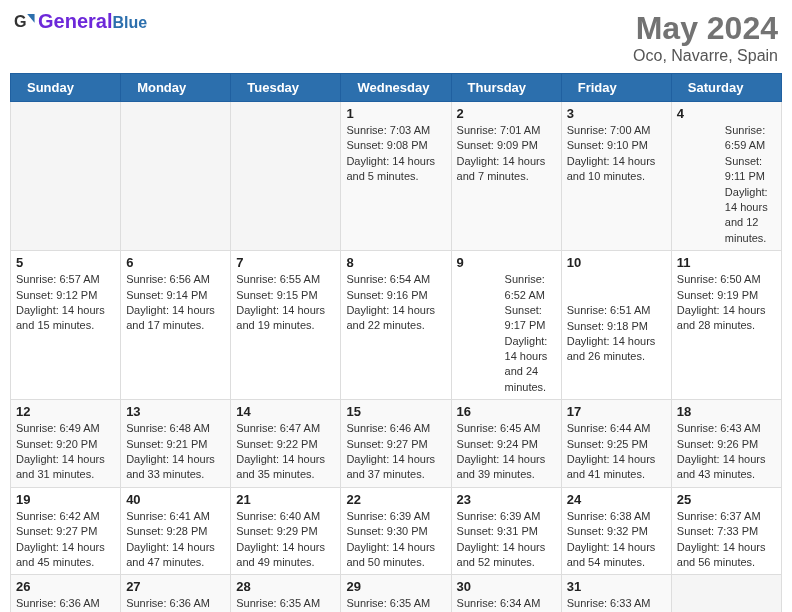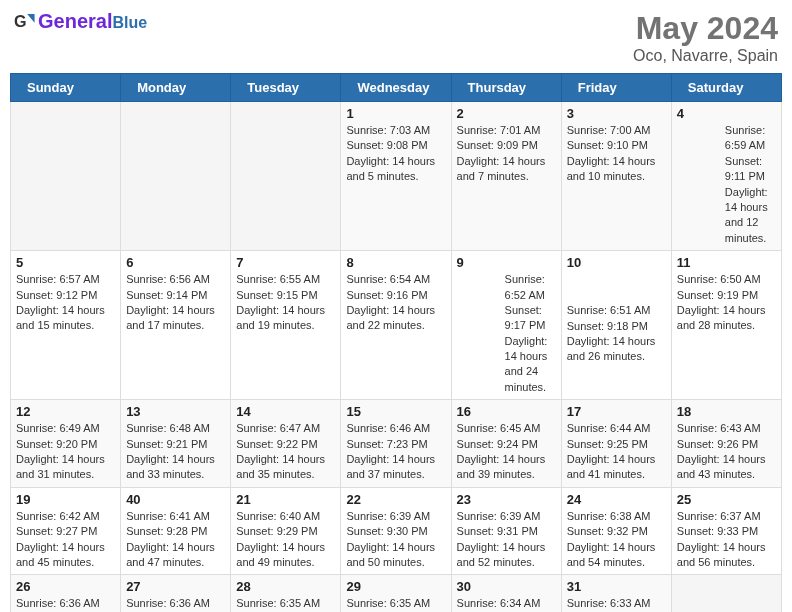--- a/index.html
+++ b/index.html
@@ -217,21 +217,21 @@
         <td>
           <div class="day-number">14</div>
           <div class="day-info" style="white-space: pre-line;">Sunrise: 6:47 AM
 Sunset: 9:22 PM
 Daylight: 14 hours
 and 35 minutes.</div>
         </td>
         <td>
           <div class="day-number">15</div>
           <div class="day-info" style="white-space: pre-line;">Sunrise: 6:46 AM
-Sunset: 7:23 PM
+Sunset: 9:27 PM
 Daylight: 14 hours
 and 37 minutes.</div>
         </td>
         <td>
           <div class="day-number">16</div>
           <div class="day-info" style="white-space: pre-line;">Sunrise: 6:45 AM
 Sunset: 9:24 PM
 Daylight: 14 hours
 and 39 minutes.</div>
         </td>
@@ -289,21 +289,21 @@
         <td>
           <div class="day-number">24</div>
           <div class="day-info" style="white-space: pre-line;">Sunrise: 6:38 AM
 Sunset: 9:32 PM
 Daylight: 14 hours
 and 54 minutes.</div>
         </td>
         <td>
           <div class="day-number">25</div>
           <div class="day-info" style="white-space: pre-line;">Sunrise: 6:37 AM
-Sunset: 9:33 PM
+Sunset: 7:33 PM
 Daylight: 14 hours
 and 56 minutes.</div>
         </td>
       </tr>
       <tr>
         <td>
           <div class="day-number">26</div>
           <div class="day-info" style="white-space: pre-line;">Sunrise: 6:36 AM
 Sunset: 9:34 PM
 Daylight: 14 hours

